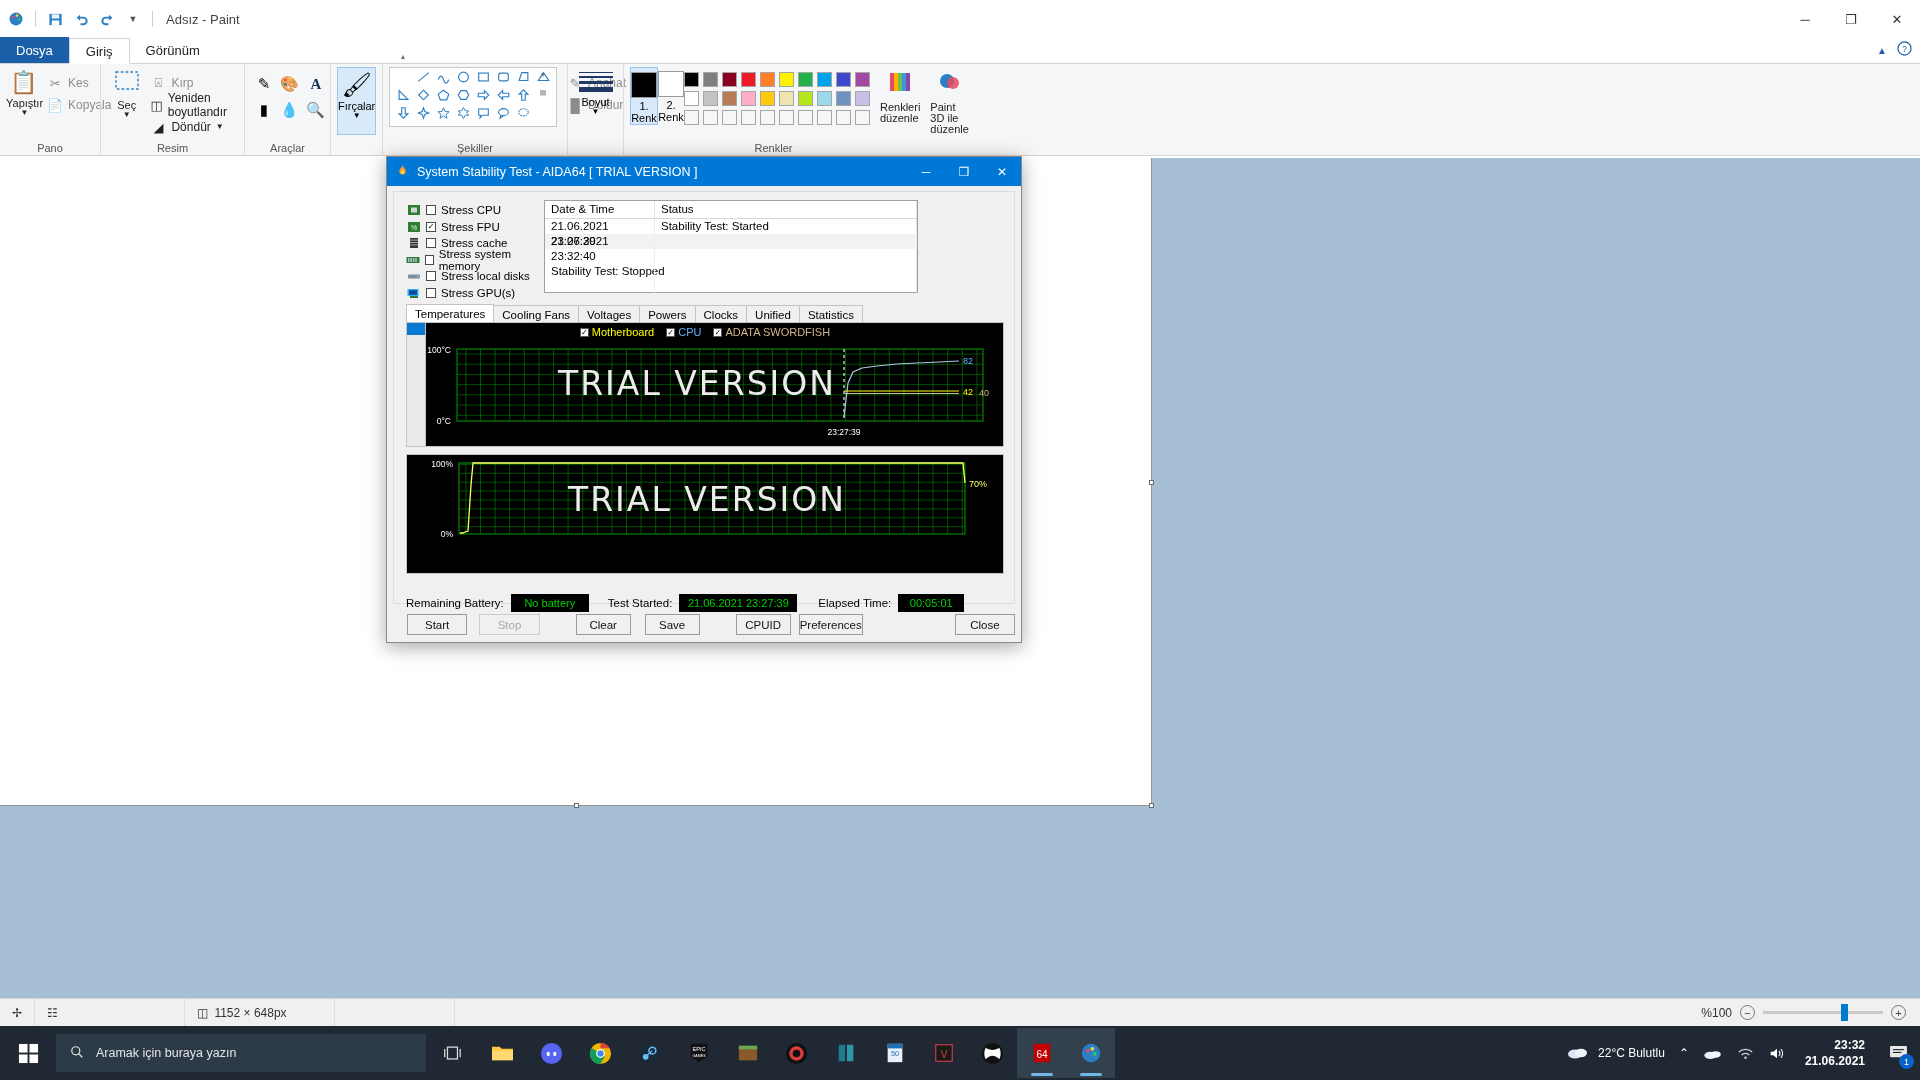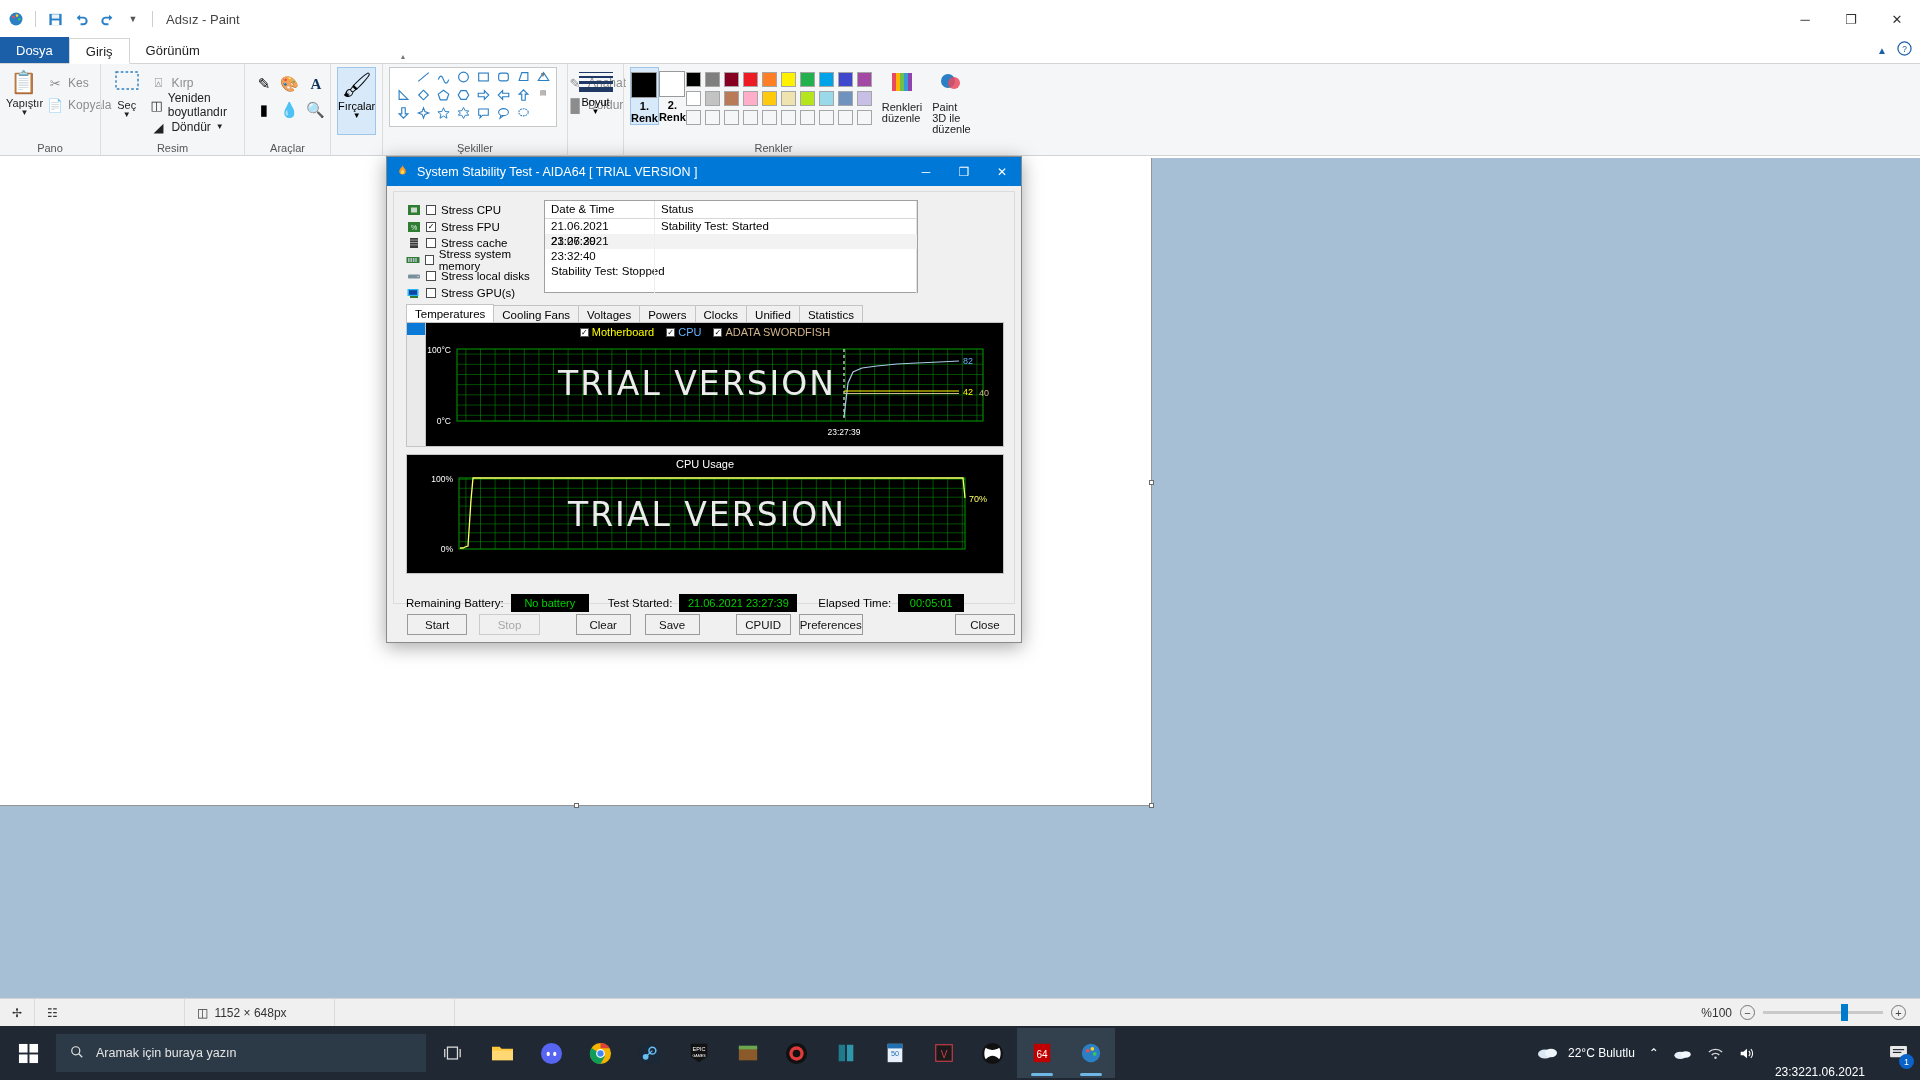--- a/index.html
+++ b/index.html
@@ -57,21 +57,21 @@
 
   .shapes-box { border:1px solid #c8c8c8; background:#fff; padding:2px 3px; display:grid;
                 grid-template-columns:repeat(8, 20px); grid-auto-rows:18px; align-items:center; justify-items:center; }
   .shapes-box svg { width:15px; height:14px; }
   .shape-scroll { display:flex; flex-direction:column; justify-content:space-between; height:56px; padding:2px 2px; color:#777; font-size:7px;}
 
   .size-btn { width:46px; display:flex; flex-direction:column; align-items:center; padding-top:5px; font-size:11px;}
   .size-lines { display:flex; flex-direction:column; gap:3px; align-items:center; width:34px; margin-bottom:4px;}
   .size-lines i { display:block; background:#1f3864; width:34px; }
 
-  .colorbtn { width:40px; display:flex; flex-direction:column; align-items:center; font-size:11px; padding-top:4px;font-weight:bold; }
+  .colorbtn { width:40px; display:flex; flex-direction:column; align-items:center; font-size:11px; padding-top:4px; }
   .colorbtn .sw { width:26px; height:26px; border:1px solid #9a9a9a; }
   .colorbtn.sel { background:#d8e9f9; border:1px solid #9fc6ea; }
   .colorbtn .cl { text-align:center; line-height:12px; margin-top:2px;}
 
   .palette { display:grid; grid-template-columns:repeat(10, 17px); grid-template-rows:repeat(3,17px); gap:2px;
              padding-top:5px; }
   .palette i { display:block; width:15px; height:15px; border:1px solid #a6a6a6; }
 
   .paint-canvas-area { position:absolute; left:0; top:158px; width:1920px; height:868px; background:#a6bfd4; }
   .paint-canvas { position:absolute; left:0; top:0; width:1152px; height:648px; background:#fff; border-right:1px solid #949494; border-bottom:1px solid #949494;}
@@ -137,21 +137,21 @@
   #taskbar { position:absolute; left:0; bottom:0; width:1920px; height:54px; background:#1f2833; display:flex; align-items:center; }
   .tb-start { width:56px; height:54px; display:flex; align-items:center; justify-content:center; }
   .tb-search { width:370px; height:38px; background:#2c3a47; display:flex; align-items:center; padding-left:14px; gap:12px; color:#e4e4e4; font-size:12.5px; }
   .tb-taskview { width:52px; display:flex; align-items:center; justify-content:center; color:#dcdcdc; }
   .tb-icons { display:flex; align-items:center; gap:0; }
   .tb-ico { width:49px; height:50px; display:flex; align-items:center; justify-content:center; position:relative; }
   .tb-ico.act { background:#33414e; }
   .tb-ico .under { position:absolute; bottom:2px; width:22px; height:3px; background:#6fb8e6; border-radius:2px;}
   .tray { margin-left:auto; display:flex; align-items:center; height:54px; color:#fff; font-size:12px; gap:0; }
   .tray-item { display:flex; align-items:center; justify-content:center; padding:0 7px; height:54px; }
-  .tray-clock { display:flex; flex-direction:row; align-items:flex-end; justify-content:center; padding:0 12px; height:54px; font-size:12px; line-height:16px; }
+  .tray-clock { display:flex; flex-direction:column; align-items:flex-end; justify-content:center; padding:0 12px; height:54px; font-size:12px; line-height:16px;font-weight:bold; }
   .tray-notif { padding:0 12px; position:relative; display:flex; align-items:center; height:54px; }
   .notif-badge { position:absolute; right:6px; bottom:11px; width:15px; height:15px; border-radius:50%; background:#0a63c9; color:#fff; font-size:9px; display:flex; align-items:center; justify-content:center; }
 </style>
 </head>
 <body>
 
 <div id="paint-window">
 
   <div class="paint-titlebar">
     <div class="qat">
@@ -647,21 +647,20 @@
           <text x="572" y="73" fill="#d2b48c" font-size="9" font-family="Liberation Sans, sans-serif">40</text>
           <text x="437" y="112" fill="#ffffff" font-size="8.5" text-anchor="middle" font-family="Liberation Sans, sans-serif">23:27:39</text>
           <text x="290" y="72" fill="#ffffff" font-size="33" text-anchor="middle" letter-spacing="2" font-family="DejaVu Sans, sans-serif" opacity=".92">TRIAL VERSION</text>
         </svg>
       </div>
       <div class="scrollstub">
           <div class="thumb"></div>
         </div>
 
       <div class="cpu-wrap">
-        <div class="cpu-title">CPU Usage</div>
         <svg width="596" height="100" viewBox="0 0 596 100">
           <defs>
             <pattern id="grid2" width="14.6" height="8.9" patternUnits="userSpaceOnUse">
               <path d="M14.6 0 L0 0 L0 8.9" fill="none" stroke="#00a000" stroke-width="1"></path>
             </pattern>
           </defs>
           <rect x="52" y="8" width="506" height="71" fill="url(#grid2)"></rect>
           <rect x="52" y="8" width="506" height="71" fill="none" stroke="#00a000" stroke-width="1"></rect>
           <text x="46" y="12" fill="#ffffff" font-size="8.5" text-anchor="end" font-family="Liberation Sans, sans-serif">100%</text>
           <text x="46" y="82" fill="#ffffff" font-size="8.5" text-anchor="end" font-family="Liberation Sans, sans-serif">0%</text>

